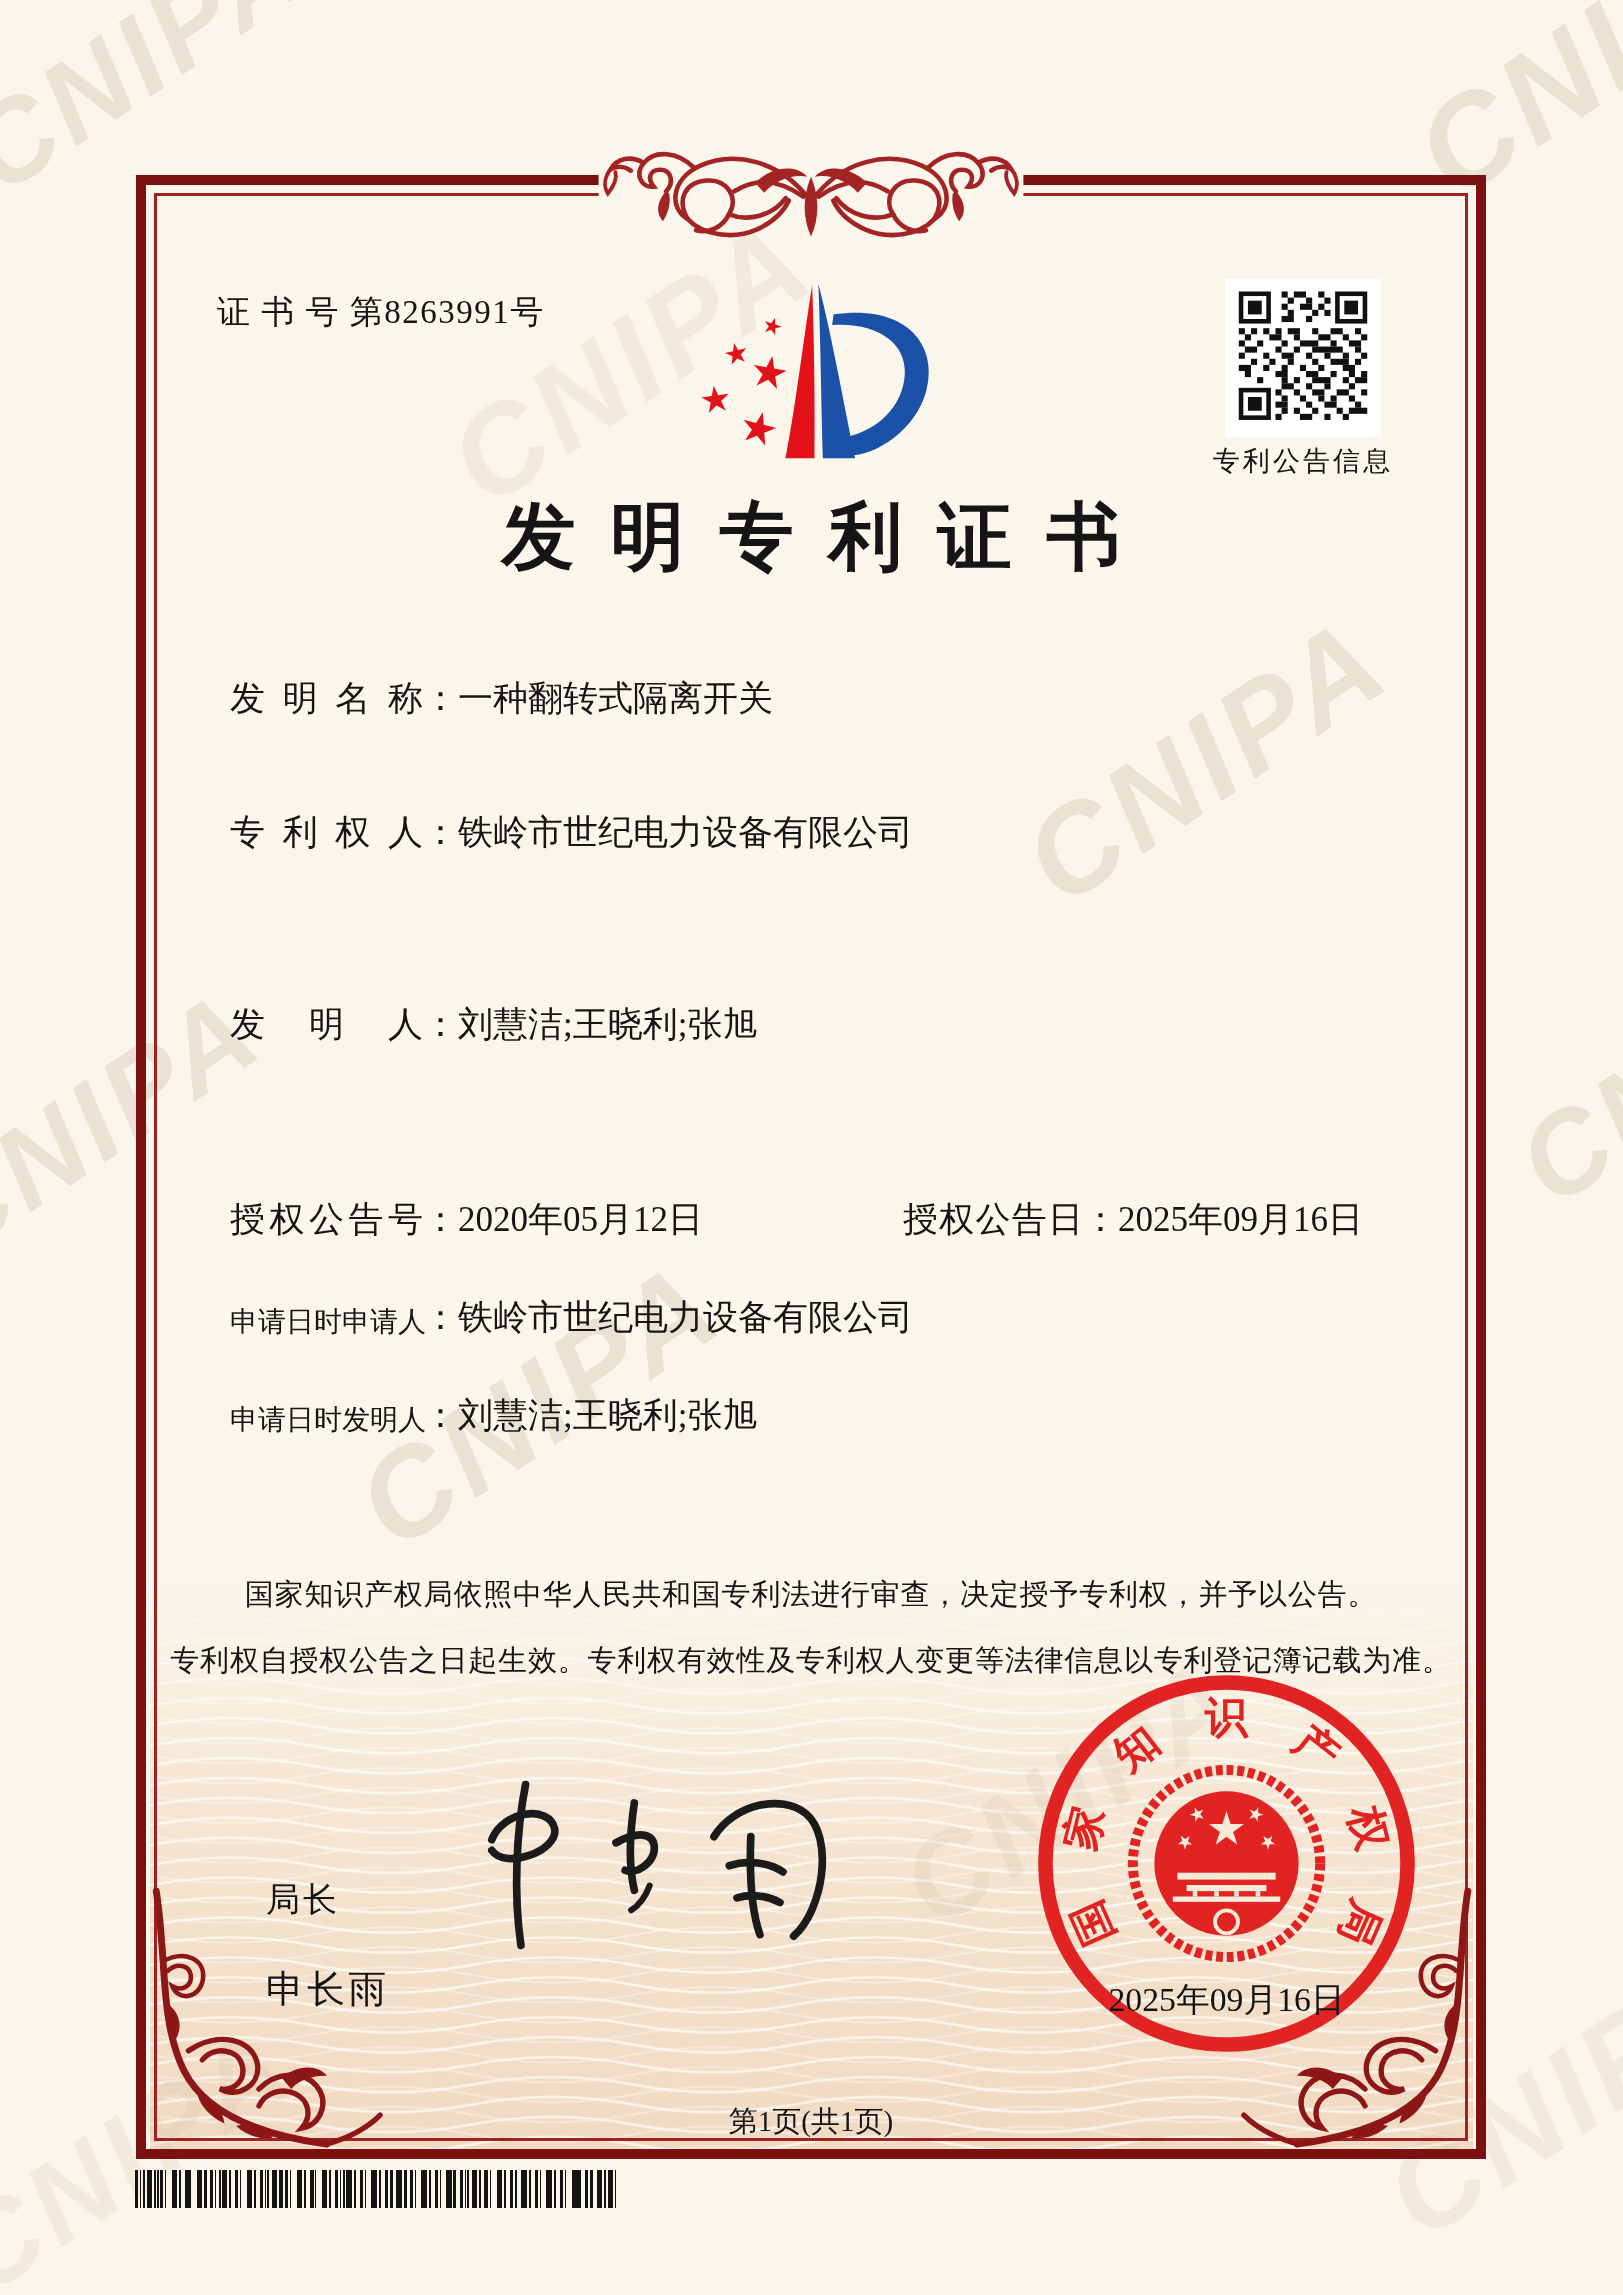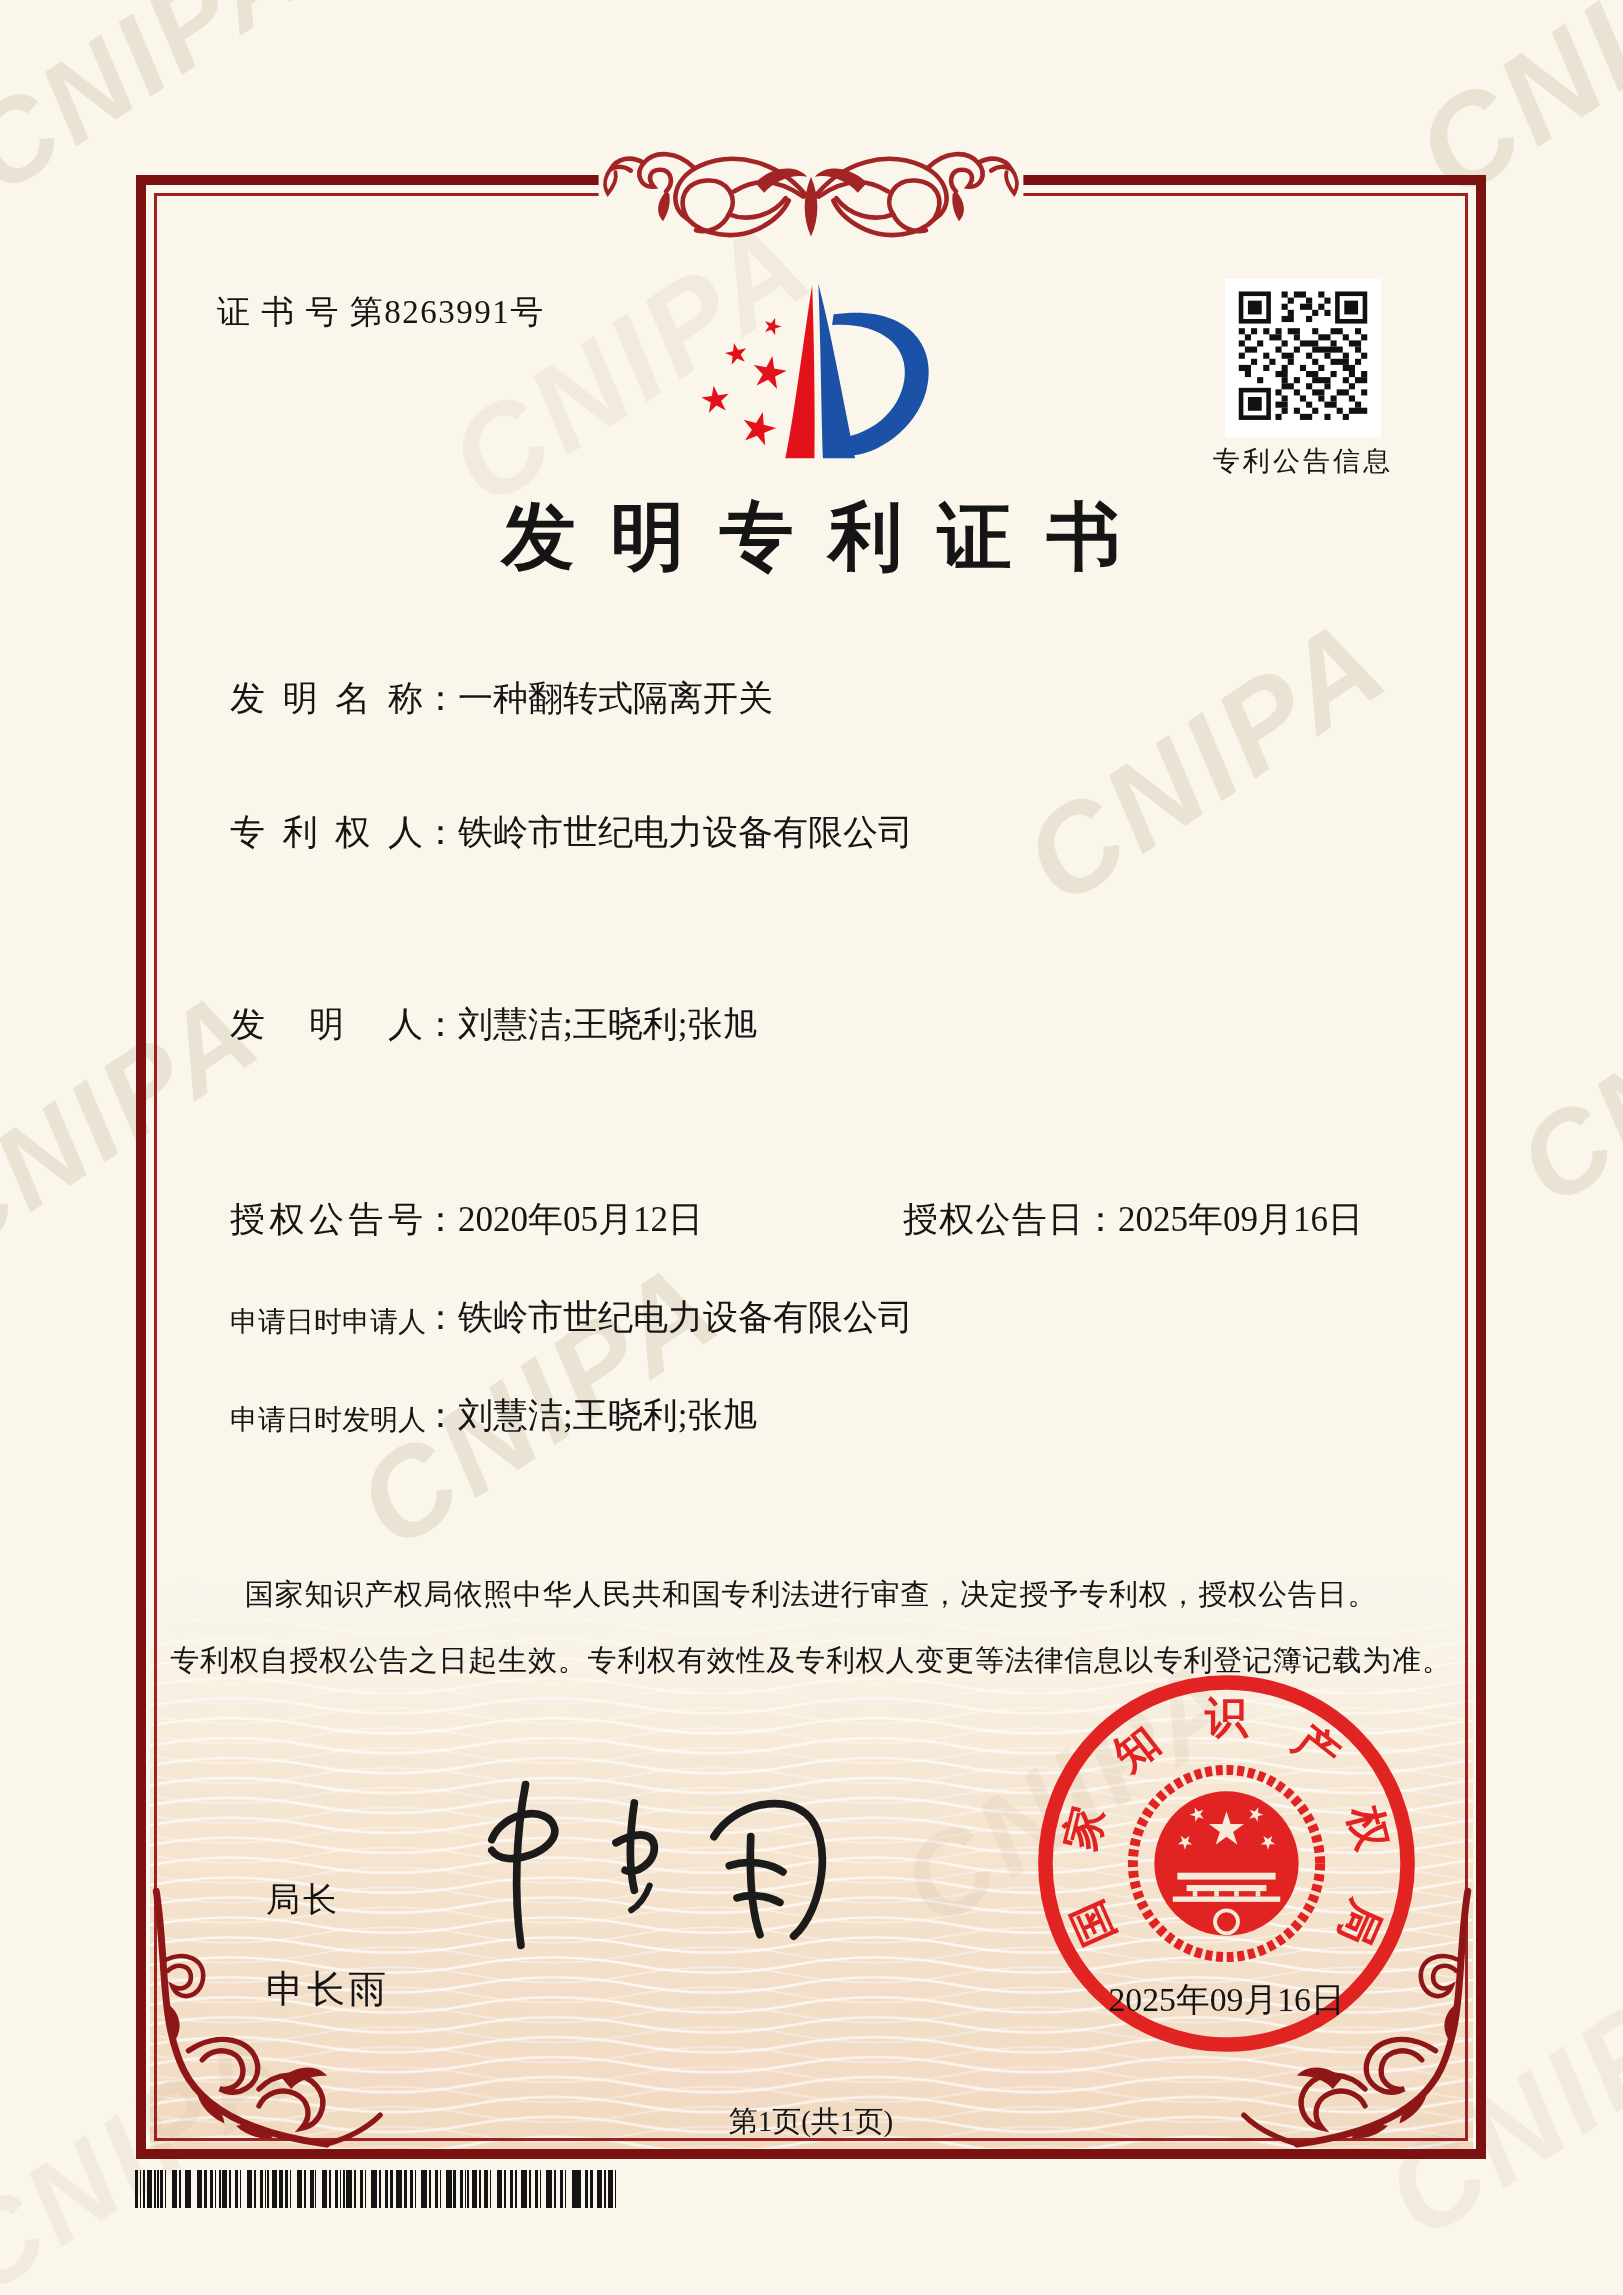--- a/index.html
+++ b/index.html
@@ -301,21 +301,21 @@
     </span>
   </div>
   <div class="row" style="top:1294px">
     <span class="flabel wide">申请日时申请人</span><span class="colon">：</span><span class="fval">铁岭市世纪电力设备有限公司</span>
   </div>
   <div class="row" style="top:1392px">
     <span class="flabel wide">申请日时发明人</span><span class="colon">：</span><span class="fval">刘慧洁;王晓利;张旭</span>
   </div>
 
   <div class="legal">
-    <div>国家知识产权局依照中华人民共和国专利法进行审查，决定授予专利权，授权公告日。</div>
+    <div>国家知识产权局依照中华人民共和国专利法进行审查，决定授予专利权，并予以公告。</div>
     <div>专利权自授权公告之日起生效。专利权有效性及专利权人变更等法律信息以专利登记簿记载为准。</div>
   </div>
 
   <div class="director-title">局长</div>
   <div class="director-name">申长雨</div>
 
   <svg class="signature" width="429" height="207" viewBox="0 0 560 270" aria-label="申长雨">
     <g fill="none" stroke="#1b1b1b" stroke-width="10" stroke-linecap="round">
       <path d="M96 28 C 84 90 80 170 90 238"></path>
       <path d="M52 100 C 66 62 128 54 134 86 C 139 114 70 140 52 114"></path>

